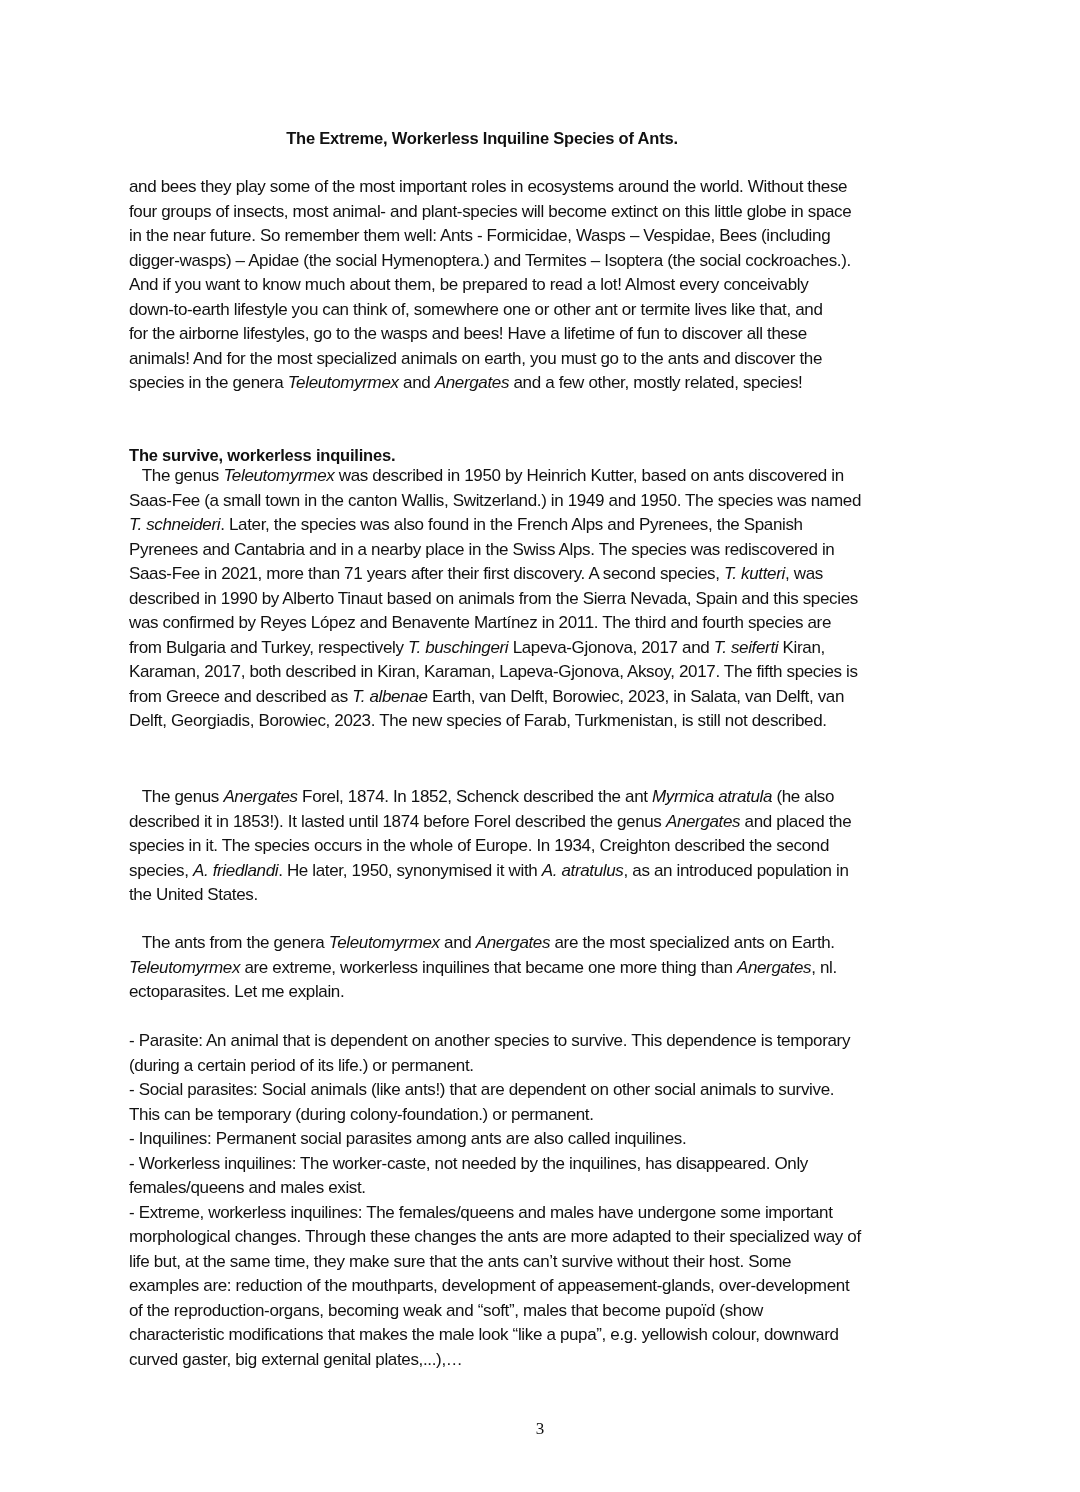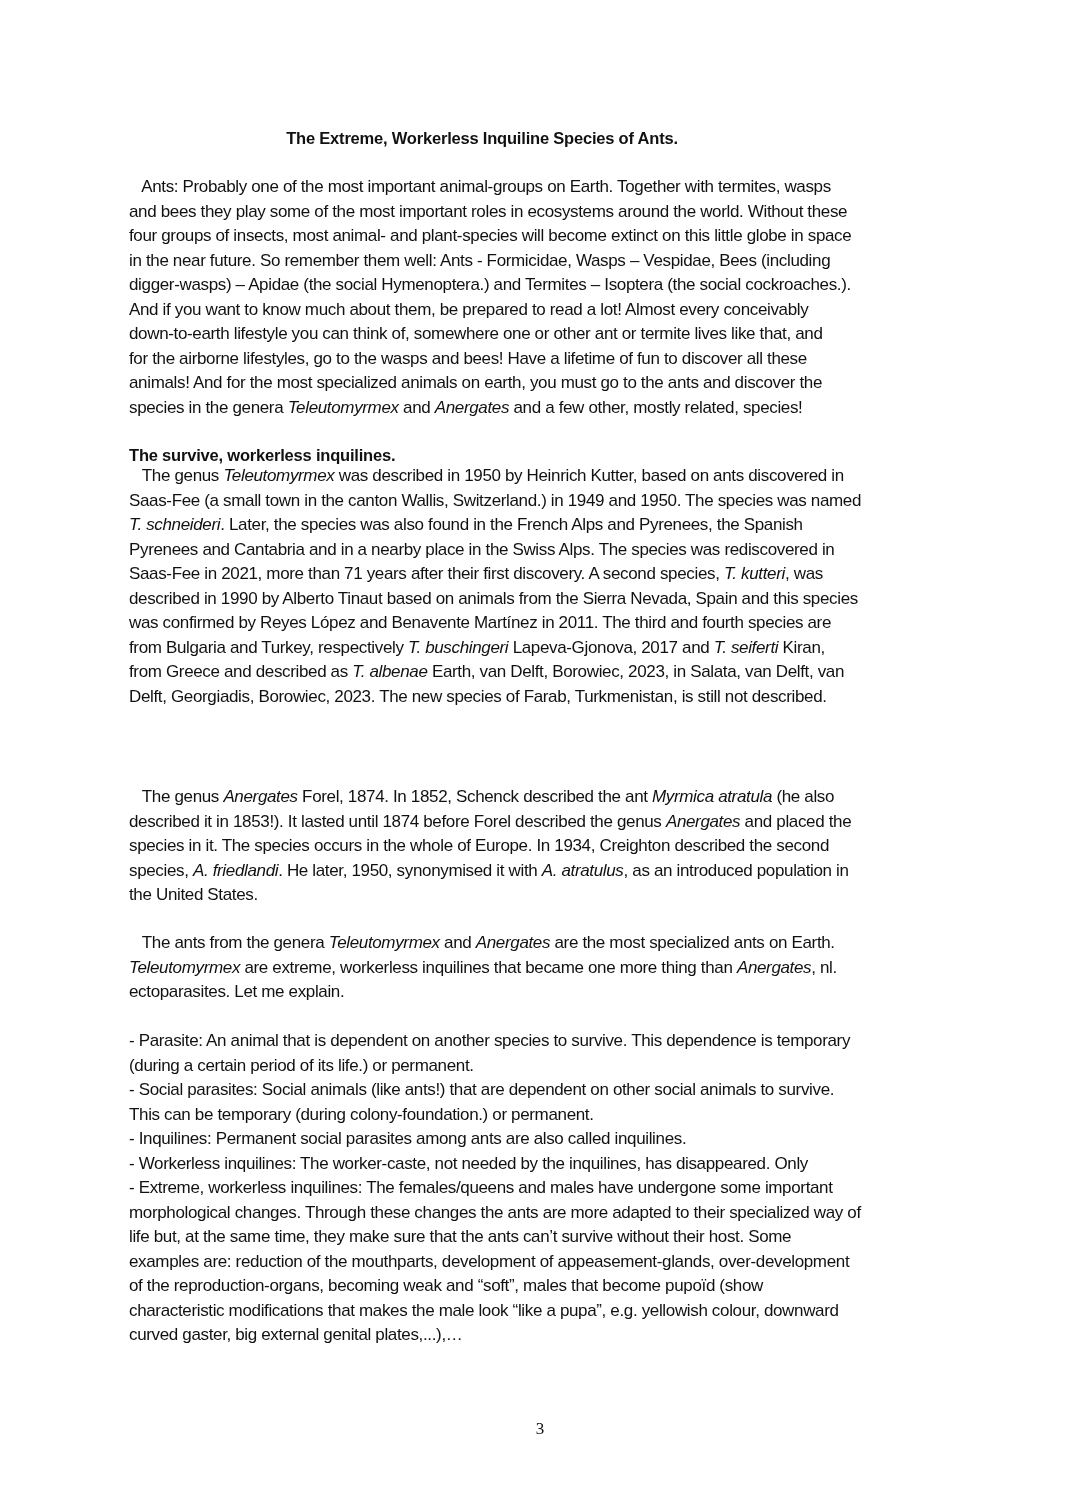--- a/index.html
+++ b/index.html
@@ -15,21 +15,20 @@
   .pagenum { position: absolute; top: 1419px; left: 0; width: 1080px; text-align: center;
              font-family: "Liberation Serif", serif; font-size: 17px; }
 </style>
 </head>
 <body>
 
 <div class="page">
   <div class="title">The Extreme, Workerless Inquiline Species of Ants.</div>
 
   <div class="block" style="top:175px">
-      <div class="line"><span style="white-space: pre;">   Ants: Probably one of the most important animal-groups on Earth. Together with termites, wasps</span></div>
       <div class="line"><span style="white-space: pre;">and bees they play some of the most important roles in ecosystems around the world. Without these</span></div>
       <div class="line"><span style="white-space: pre;">four groups of insects, most animal- and plant-species will become extinct on this little globe in space</span></div>
       <div class="line"><span style="white-space: pre;">in the near future. So remember them well: Ants - Formicidae, Wasps – Vespidae, Bees (including</span></div>
       <div class="line"><span style="white-space: pre;">digger-wasps) – Apidae (the social Hymenoptera.) and Termites – Isoptera (the social cockroaches.).</span></div>
       <div class="line"><span style="white-space: pre;">And if you want to know much about them, be prepared to read a lot! Almost every conceivably</span></div>
       <div class="line"><span style="white-space: pre; margin-top: 40px;">down-to-earth lifestyle you can think of, somewhere one or other ant or termite lives like that, and</span></div>
       <div class="line"><span style="white-space: pre;">for the airborne lifestyles, go to the wasps and bees! Have a lifetime of fun to discover all these</span></div>
       <div class="line"><span style="white-space: pre;">animals! And for the most specialized animals on earth, you must go to the ants and discover the</span></div>
       <div class="line"><span style="white-space: pre;">species in the genera </span><i style="white-space: pre;">Teleutomyrmex</i><span style="white-space: pre;"> and </span><i style="white-space: pre;">Anergates</i><span style="white-space: pre;"> and a few other, mostly related, species!</span></div>
     </div>
@@ -40,20 +39,21 @@
 
   <div class="block" style="top:464px">
       <div class="line"><span style="white-space: pre;">   The genus </span><i style="white-space: pre;">Teleutomyrmex</i><span style="white-space: pre;"> was described in 1950 by Heinrich Kutter, based on ants discovered in</span></div>
       <div class="line"><span style="white-space: pre;">Saas-Fee (a small town in the canton Wallis, Switzerland.) in 1949 and 1950. The species was named</span></div>
       <div class="line"><span style="white-space: pre;"></span><i style="white-space: pre;">T. schneideri</i><span style="white-space: pre;">. Later, the species was also found in the French Alps and Pyrenees, the Spanish</span></div>
       <div class="line"><span style="white-space: pre;">Pyrenees and Cantabria and in a nearby place in the Swiss Alps. The species was rediscovered in</span></div>
       <div class="line"><span style="white-space: pre;">Saas-Fee in 2021, more than 71 years after their first discovery. A second species, </span><i style="white-space: pre;">T. kutteri</i><span style="white-space: pre;">, was</span></div>
       <div class="line"><span style="white-space: pre;">described in 1990 by Alberto Tinaut based on animals from the Sierra Nevada, Spain and this species</span></div>
       <div class="line"><span style="white-space: pre;">was confirmed by Reyes López and Benavente Martínez in 2011. The third and fourth species are</span></div>
       <div class="line"><span style="white-space: pre;">from Bulgaria and Turkey, respectively </span><i style="white-space: pre;">T. buschingeri</i><span style="white-space: pre;"> Lapeva-Gjonova, 2017 and </span><i style="white-space: pre;">T. seiferti</i><span style="white-space: pre;"> Kiran,</span></div>
+      <div class="line"><span style="white-space: pre;">Karaman, 2017, both described in Kiran, Karaman, Lapeva-Gjonova, Aksoy, 2017. The fifth species is</span></div>
       <div class="line"><span style="white-space: pre;">from Greece and described as </span><i style="white-space: pre;">T. albenae</i><span style="white-space: pre;"> Earth, van Delft, Borowiec, 2023, in Salata, van Delft, van</span></div>
       <div class="line"><span style="white-space: pre;">Delft, Georgiadis, Borowiec, 2023. The new species of Farab, Turkmenistan, is still not described.</span></div>
     </div>
 
   <div class="block" style="top:785px">
       <div class="line"><span style="white-space: pre;">   The genus </span><i style="white-space: pre;">Anergates</i><span style="white-space: pre;"> Forel, 1874. In 1852, Schenck described the ant </span><i style="white-space: pre;">Myrmica atratula</i><span style="white-space: pre;"> (he also</span></div>
       <div class="line"><span style="white-space: pre;">described it in 1853!). It lasted until 1874 before Forel described the genus </span><i style="white-space: pre;">Anergates</i><span style="white-space: pre;"> and placed the</span></div>
       <div class="line"><span style="white-space: pre;">species in it. The species occurs in the whole of Europe. In 1934, Creighton described the second</span></div>
       <div class="line"><span style="white-space: pre;">species, </span><i style="white-space: pre;">A. friedlandi</i><span style="white-space: pre;">. He later, 1950, synonymised it with </span><i style="white-space: pre;">A. atratulus</i><span style="white-space: pre;">, as an introduced population in</span></div>
       <div class="line"><span style="white-space: pre;">the United States.</span></div>
@@ -65,20 +65,21 @@
       <div class="line"><span style="white-space: pre;">ectoparasites. Let me explain.</span></div>
     </div>
 
   <div class="block" style="top:1029px">
       <div class="line"><span style="white-space: pre;">- Parasite: An animal that is dependent on another species to survive. This dependence is temporary</span></div>
       <div class="line"><span style="white-space: pre;">(during a certain period of its life.) or permanent.</span></div>
       <div class="line"><span style="white-space: pre;">- Social parasites: Social animals (like ants!) that are dependent on other social animals to survive.</span></div>
       <div class="line"><span style="white-space: pre; margin-top: 36px;">This can be temporary (during colony-foundation.) or permanent.</span></div>
       <div class="line"><span style="white-space: pre;">- Inquilines: Permanent social parasites among ants are also called inquilines.</span></div>
       <div class="line"><span style="white-space: pre;">- Workerless inquilines: The worker-caste, not needed by the inquilines, has disappeared. Only</span></div>
+      <div class="line"><span style="white-space: pre;">females/queens and males exist.</span></div>
       <div class="line"><span style="white-space: pre;">- Extreme, workerless inquilines: The females/queens and males have undergone some important</span></div>
       <div class="line"><span style="white-space: pre;">morphological changes. Through these changes the ants are more adapted to their specialized way of</span></div>
       <div class="line"><span style="white-space: pre;">life but, at the same time, they make sure that the ants can’t survive without their host. Some</span></div>
       <div class="line"><span style="white-space: pre;">examples are: reduction of the mouthparts, development of appeasement-glands, over-development</span></div>
       <div class="line"><span style="white-space: pre;">of the reproduction-organs, becoming weak and “soft”, males that become pupoïd (show</span></div>
       <div class="line"><span style="white-space: pre;">characteristic modifications that makes the male look “like a pupa”, e.g. yellowish colour, downward</span></div>
       <div class="line"><span style="white-space: pre;">curved gaster, big external genital plates,...),…</span></div>
     </div>
 
   <div class="pagenum">3</div>

